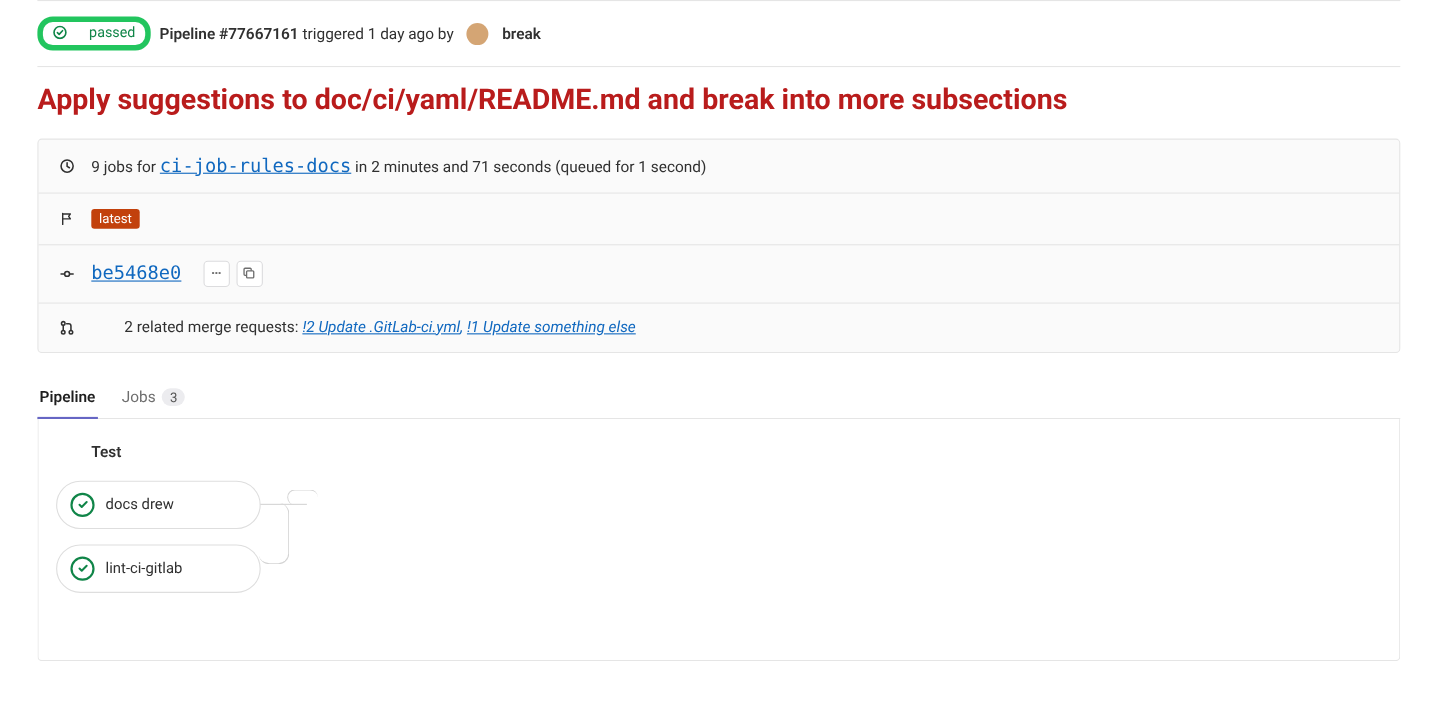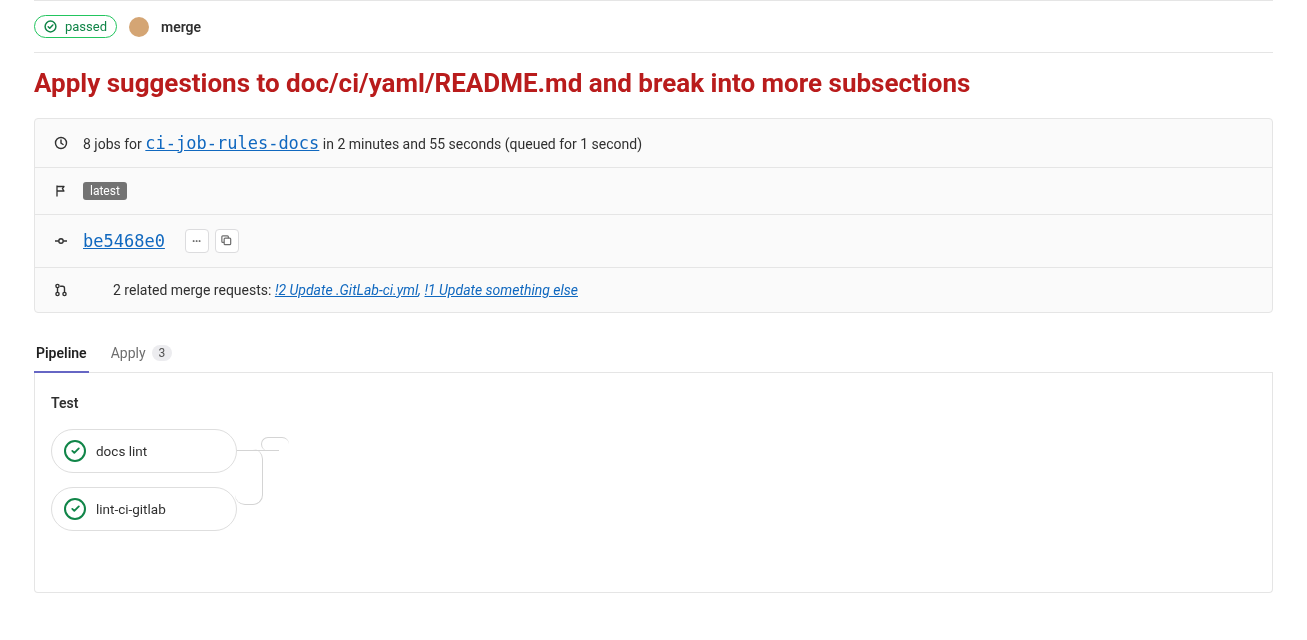--- a/index.html
+++ b/index.html
@@ -12,23 +12,22 @@
   }
   .hr { border-top: 1px solid #e5e5e5; }
   .header-row {
     display: flex;
     align-items: center;
     padding: 14px 0;
     gap: 8px;
   }
   .status-badge {
     display: inline-flex;
-    align-items: center;
-    gap: 8px;
-    border: 1px solid #22c55e;
+    gap: 20px;
+    border: 5px solid #22c55e;
     color: #108548;
     border-radius: 14px;
     padding: 3px 9px;
     font-size: 13px;
     font-weight: 400;
   }
   .status-badge svg { width: 13px; height: 13px; }
   .pipeline-label { font-weight: 600; color: #303030; }
   .trigger-text { color: #303030; }
   .avatar {
@@ -57,21 +56,21 @@
     padding: 14px 18px;
     border-bottom: 1px solid #e5e5e5;
     color: #303030;
   }
   .info-row:last-child { border-bottom: none; gap: 44px; }
   .info-row .ic { flex-shrink: 0; width: 16px; height: 16px; color: #303030; display: inline-flex; align-items: center; justify-content: center;}
   .info-row .ic svg { width: 14px; height: 14px; }
   .mono-link { font-family: "SFMono-Regular", Menlo, Consolas, monospace; color: #1068bf; font-size: 17px;}
   .link-italic { color: #1068bf; font-style: italic; }
   .tag-latest {
-    background: #737373;
+    background: #c2410c;
     color: #fff;
     font-size: 12px;
     padding: 2px 7px;
     border-radius: 3px;
   }
   .commit-actions {
     display: inline-flex;
     gap: 6px;
     margin-left: 6px;
   }
@@ -124,20 +123,21 @@
     padding: 22px 16px 60px;
     min-height: 220px;
   }
   .stage-cols { display: flex; gap: 48px; align-items: flex-start; position: relative; z-index: 2;}
   .stage-col { display: flex; flex-direction: column; gap: 14px; }
   .stage-header {
     display: flex;
     align-items: flex-end;
     gap: 10px;
     margin-bottom: 4px;
+    margin-left: 32px;
   }
   .stage-title { font-weight: 600; font-size: 14px; color: #303030; }
   .play-btn {
     border: 1px solid #dcdcde;
     background: #fff;
     border-radius: 4px;
     width: 32px; height: 30px;
     display: inline-flex;
     align-items: center; justify-content: center;
     color: #525252;
@@ -190,41 +190,45 @@
 <div class="hr"></div>
 
 <div class="header-row">
   <span class="status-badge">
     <svg viewBox="0 0 14 14" fill="none" stroke="currentColor" stroke-width="1.6">
         <circle cx="7" cy="7" r="5.8"></circle>
         <path d="M4.5 7.2l1.7 1.7 3.3-3.6" stroke-linecap="round" stroke-linejoin="round"></path>
       </svg>
     <span>passed</span>
   </span>
+  <span>
+    <span class="pipeline-label"><span>Pipeline</span> <span>#77667161</span></span>
+    <span class="trigger-text">triggered 1 day ago by</span>
+  </span>
   <span class="avatar"></span>
-  <span class="username">merge</span>
+  <span class="username">break</span>
 </div>
 
 <div class="hr"></div>
 
 <h1 class="title">Apply suggestions to doc/ci/yaml/README.md and break into more subsections</h1>
 
 <div class="info-panel">
 
   <div class="info-row">
     <span class="ic">
       <svg viewBox="0 0 14 14" fill="none" stroke="currentColor" stroke-width="1.4">
           <circle cx="7" cy="7" r="5.5"></circle>
           <path d="M7 4v3.2l2.1 1.3" stroke-linecap="round"></path>
         </svg>
     </span>
     <span>
-      <span>8 jobs for</span>
+      <span>9 jobs for</span>
       <a class="mono-link" href="#">ci-job-rules-docs</a>
-      <span>in 2 minutes and 55 seconds (queued for 1 second)</span>
+      <span>in 2 minutes and 71 seconds (queued for 1 second)</span>
     </span>
   </div>
 
   <div class="info-row">
     <span class="ic">
       <svg viewBox="0 0 14 14" fill="currentColor">
           <path d="M3 2v10M3 2.5h7l-1.6 2.2L10 7H3" stroke="currentColor" stroke-width="1.3" fill="none" stroke-linejoin="round" stroke-linecap="round"></path>
         </svg>
     </span>
     <span class="tag-latest">latest</span>
@@ -263,21 +267,21 @@
       <a class="link-italic" href="#"><span>!2 Update .GitLab-ci.yml</span></a><span class="link-italic">,</span>
       <a class="link-italic" href="#"><span>!1 Update something else</span></a>
     </span>
   </div>
 
 </div>
 
 <div class="tabs">
   <div class="tab active">Pipeline</div>
   <div class="tab">
-    <span>Apply</span>
+    <span>Jobs</span>
     <span class="count-badge">3</span>
   </div>
 </div>
 
 <div class="graph-area">
 
   <div class="connector" style="left:200px; top:76px; width:44px; height:2px; border-width:0 0 1.5px 0; border-radius:0;"></div>
   <div class="connector" style="left:200px; top:76px; width:28px; height:56px; border-left:none; border-top:none;"></div>
   <div class="connector" style="left:226px; top:64px; width:28px; height:14px; border-right:none; border-bottom:none;"></div>
 
@@ -285,21 +289,21 @@
     <div class="stage-col">
       <div class="stage-header">
         <span class="stage-title">Test</span>
       </div>
       <div class="job-pill">
         <span class="st-icon pass">
           <svg viewBox="0 0 12 12" fill="none" stroke="currentColor" stroke-width="2" stroke-linecap="round" stroke-linejoin="round">
               <path d="M2.5 6.4l2.2 2.2L9.6 3.7"></path>
             </svg>
         </span>
-        <span class="job-name">docs lint</span>
+        <span class="job-name">docs drew</span>
       </div>
       <div class="job-pill">
         <span class="st-icon pass">
           <svg viewBox="0 0 12 12" fill="none" stroke="currentColor" stroke-width="2" stroke-linecap="round" stroke-linejoin="round">
               <path d="M2.5 6.4l2.2 2.2L9.6 3.7"></path>
             </svg>
         </span>
         <span class="job-name">lint-ci-gitlab</span>
       </div>
     </div>

